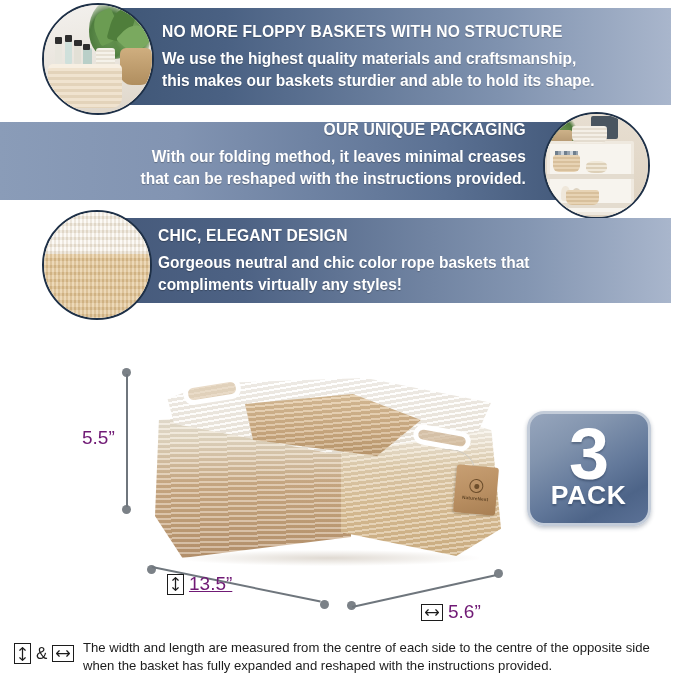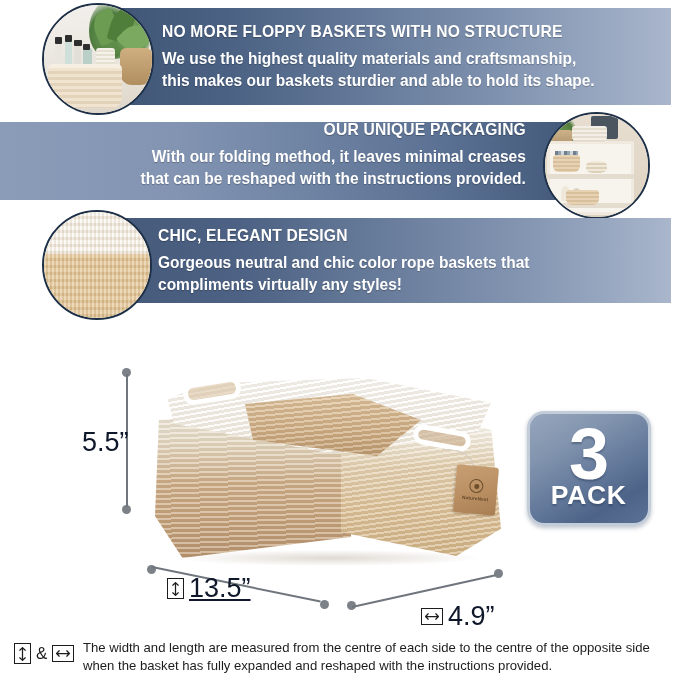--- a/index.html
+++ b/index.html
@@ -224,21 +224,21 @@
   }
 
   
   .dim-dot {
     position:absolute; width:9px; height:9px; border-radius:50%;
     background:#7b8187;
   }
   .dim-line { position:absolute; background:#6f767d; }
 
   .dim-label {
-    position:absolute; font-size:27px; color:#0f172a;
+    position:absolute; font-size:19px; color:#701a75;
     font-family:"Liberation Sans", sans-serif; white-space:nowrap;
     display:flex; align-items:center; gap:5px;
   }
 
   
   .h-dot-top    { left:122px; top:368px; }
   .h-dot-bottom { left:122px; top:505px; }
   .h-line { left:126px; top:374px; width:1.6px; height:133px; }
   .h-label { left:82px; top:427px; }
 
@@ -409,21 +409,21 @@
 
 <div class="dim-dot w-dot-a"></div>
 <div class="dim-dot w-dot-b"></div>
 <div class="dim-line w-line"></div>
 <div class="dim-label w-label">
   <span class="arrow-box wide">
     <svg width="14" height="9" viewBox="0 0 14 9">
         <path d="M1 4.5 L13 4.5 M3.2 1.8 L0.6 4.5 L3.2 7.2 M10.8 1.8 L13.4 4.5 L10.8 7.2" stroke="#1c1c1c" stroke-width="1.25" fill="none" stroke-linecap="round" stroke-linejoin="round"></path>
       </svg>
   </span>
-  <span>4.9”</span>
+  <span>5.6”</span>
 </div>
 
 <div class="pack-badge">
   <div class="pack-num">3</div>
   <div class="pack-word">PACK</div>
 </div>
 
 <div class="footer-note">
   <div class="footer-icons">
     <span class="arrow-box">

